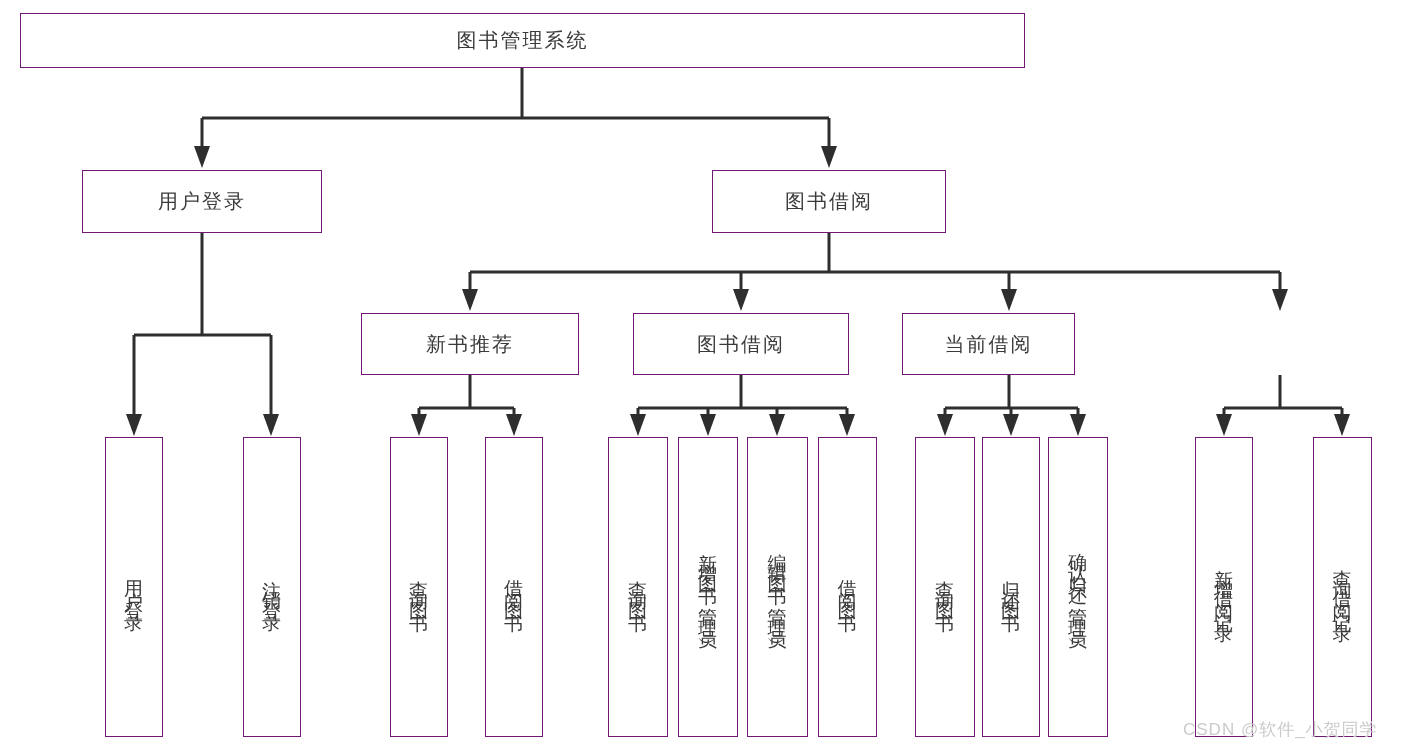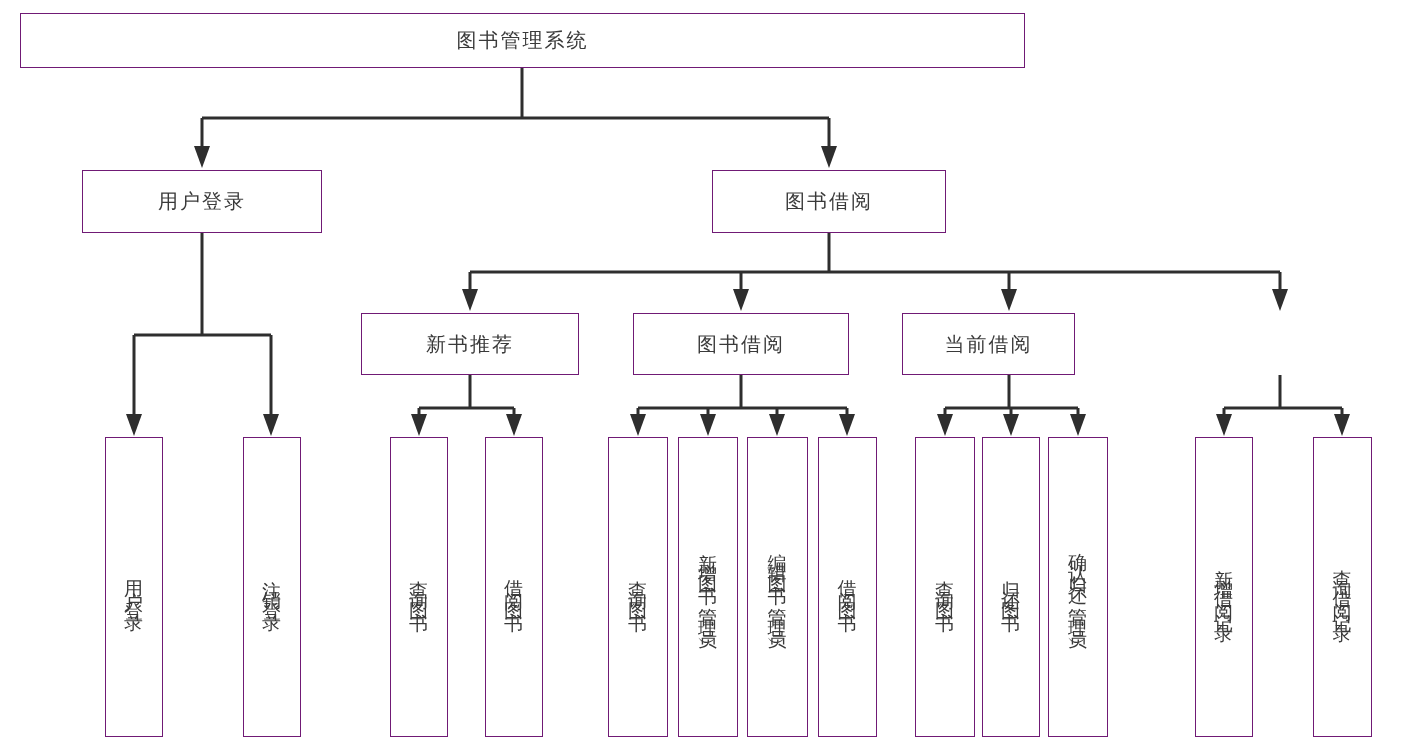--- a/index.html
+++ b/index.html
@@ -148,14 +148,15 @@
     <span>确认归还（管理员）</span>
   </div>
 
   <div class="node v" style="left:1195px; top:437px; width:58px; height:300px;">
     <span>新增借阅记录</span>
   </div>
   <div class="node v" style="left:1313px; top:437px; width:59px; height:300px;">
     <span>查询借阅记录</span>
   </div>
 
+  <div class="watermark">CSDN @软件_小贺同学</div>
 
 </div>
 
 </body></html>

